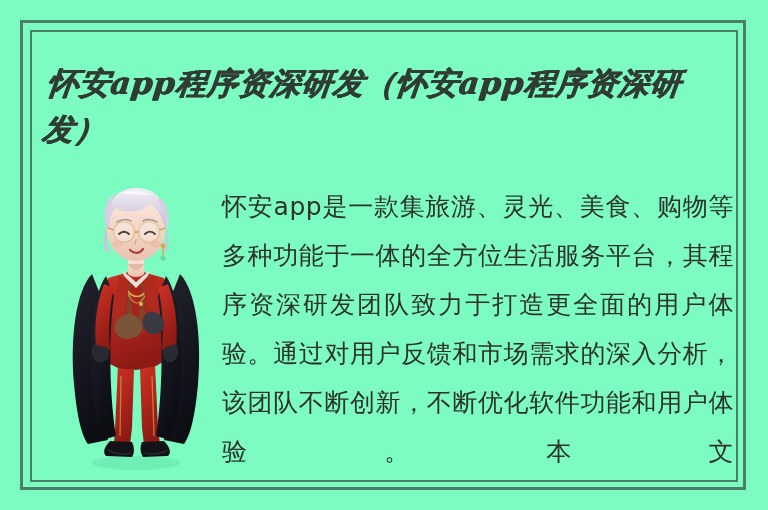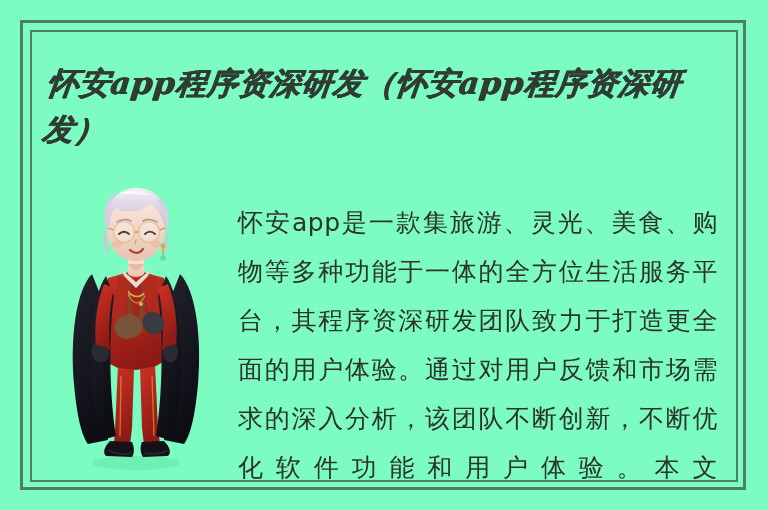--- a/index.html
+++ b/index.html
@@ -85,21 +85,21 @@
     height: 290px;
   }
   .body-text {
     font-family: "DejaVu Sans", "Liberation Sans", sans-serif;
     font-size: 25px;
     line-height: 49px;
     color: #2b332c;
     text-align: justify;
     text-align-last: justify;
     letter-spacing: 0.6px;
-    margin: 16px;
+    margin: 0;
     word-break: break-all;
   }
 </style>
 </head>
 <body>
 
 <div class="canvas">
 
   <div class="frame-outer"></div>
   <div class="frame-inner"></div>

